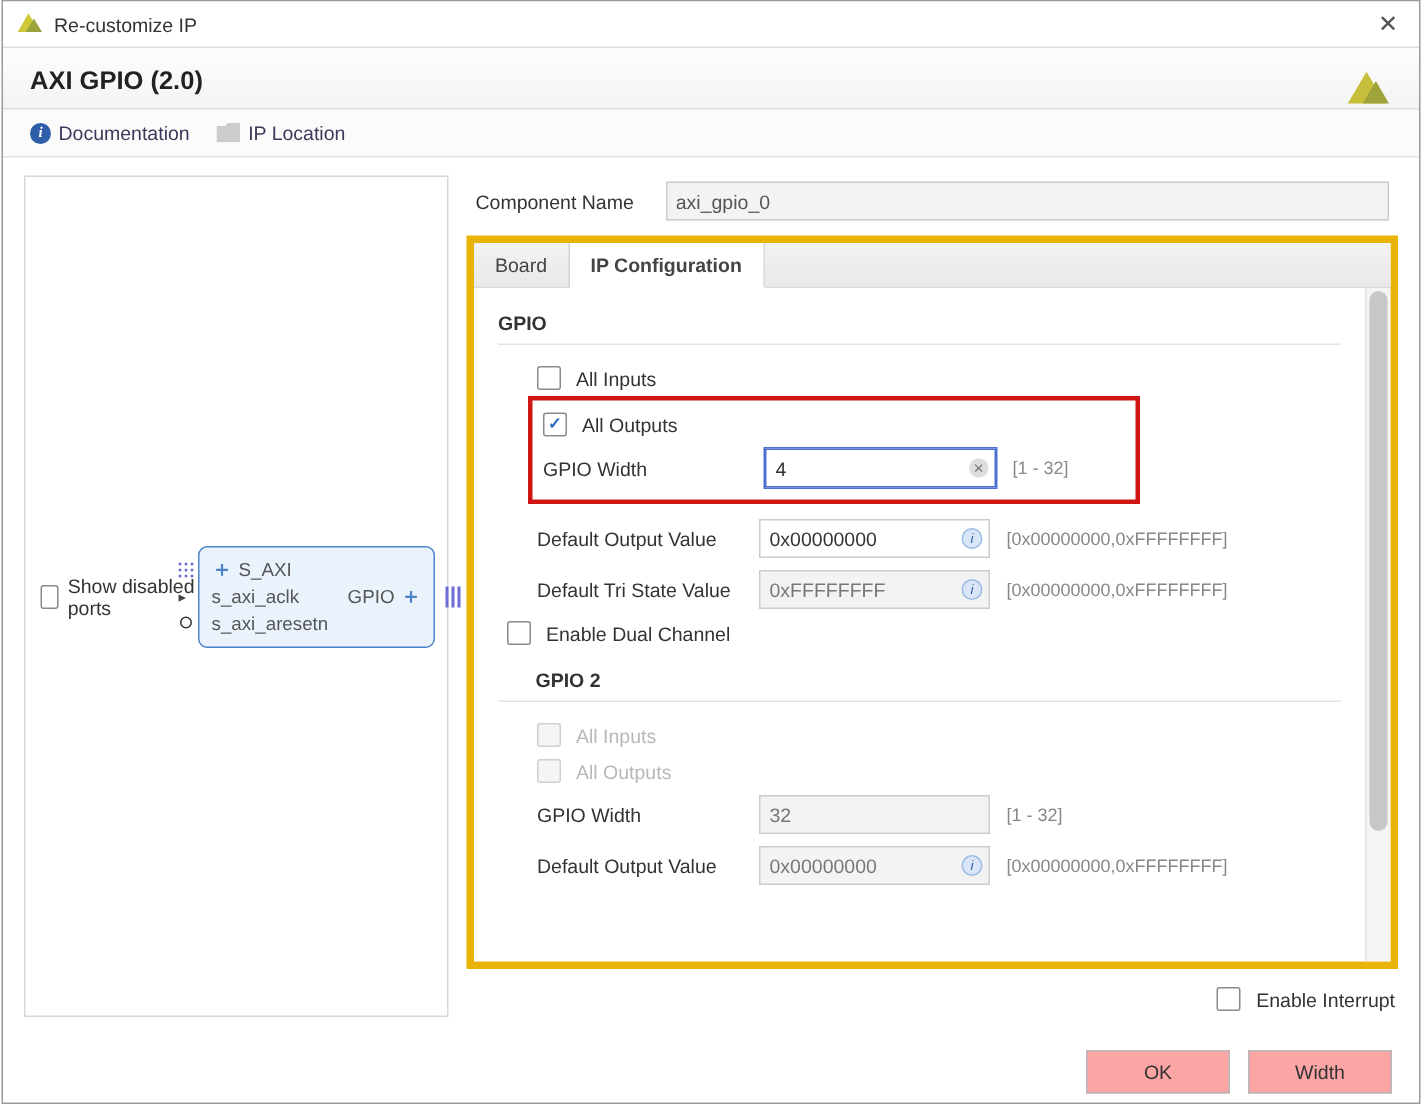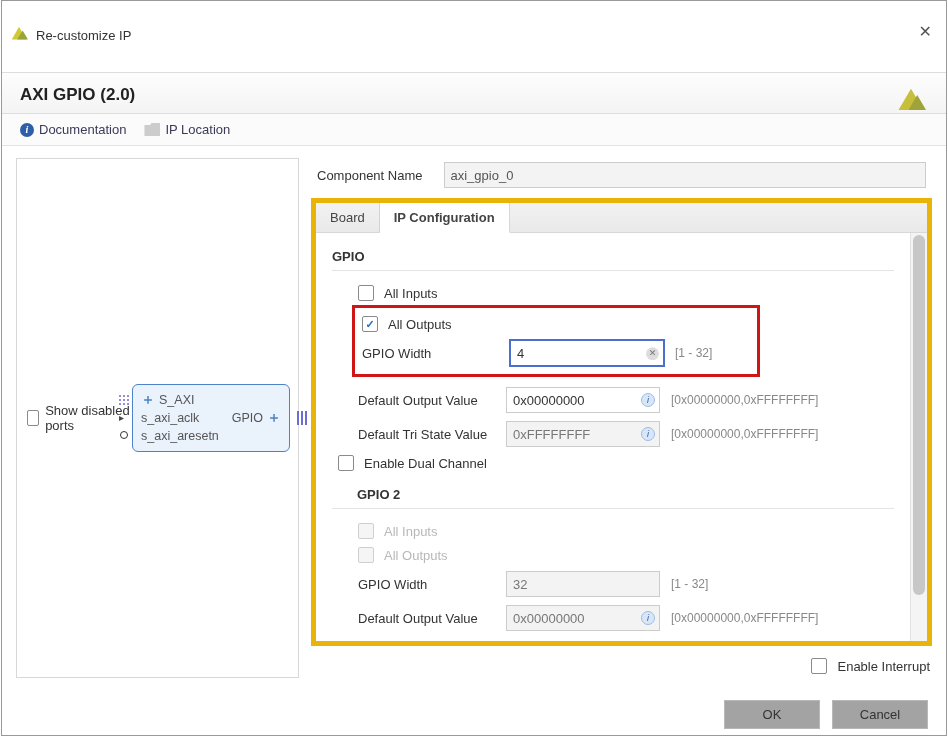--- a/index.html
+++ b/index.html
@@ -1,34 +1,33 @@
 <!DOCTYPE html>
 <html><head>
 <meta charset="utf-8">
 <style>
   html, body { margin:0; padding:0; font-family: "Segoe UI", Arial, sans-serif; font-size:13px; color:#333; background:#fff;}
   .dialog {
     width:944px; height:734px; border:1px solid #999; margin:0 auto; position:relative; background:#fff;
     display:flex; flex-direction:column;
   }
-  .titlebar { height:30px; display:flex; align-items:flex-end; padding:12px 8px; gap:8px; background: #fff; }
+  .titlebar { height:30px; display:flex; align-items:center; padding:0 8px; gap:8px; background: #fff; }
   .titlebar .logo {
     width:18px; height:18px; display:inline-block;
   }
   .titlebar .logo svg { width:100%; height:100%; }
   .titlebar .title { flex:1; font-size:13px; color:#333; }
   .titlebar .close { font-size:16px; color:#555; cursor:pointer; padding:2px 6px; }
 
   .header-band {
     background:linear-gradient(#fdfdfd,#f4f4f4);
     border-top:1px solid #ddd;
     border-bottom:1px solid #ddd;
     padding:12px 18px 8px 18px;
     position:relative;
-    margin-top:17px;
   }
   .header-band .big-title { font-weight:700; font-size:17px; color:#222; }
   .header-band .big-logo { position:absolute; right:20px; top:12px; }
   .header-band .big-logo svg { width:30px; height:30px; }
 
   .subbar {
     background:#fbfbfb; border-bottom:1px solid #e2e2e2;
     padding:8px 18px; display:flex; gap:18px; align-items:center;
   }
   .subbar .item { color:#3a3a5a; font-size:13px; cursor:pointer; display:flex; align-items:center; gap:5px;}
@@ -116,21 +115,21 @@
   }
 
   
   .fake-scrollbar { width:16px; background:#f4f4f4; border-left:1px solid #e2e2e2; position:relative;}
   .fake-scrollbar .thumb {
     position:absolute; left:2px; right:2px; top:2px; height:360px; background:#c7c7c7; border-radius:6px;
   }
 
   .button-row { display:flex; justify-content:flex-end; gap:12px; padding:10px 18px 6px 0;}
   .btn {
-    border:1px solid #b8b8b8; background:#a3a3a3; padding:6px 22px; font-size:13px; color:#333; cursor:pointer; min-width:50px; text-align:center;
+    border:1px solid #b8b8b8; background:#fca5a5; padding:6px 22px; font-size:13px; color:#333; cursor:pointer; min-width:50px; text-align:center;
   }
   .disabled-text { color:#b8b8b8; }
 </style>
 </head>
 <body>
 
 <div class="dialog">
 
   <div class="titlebar">
     <span class="logo">
@@ -317,16 +316,16 @@
       <div class="form-row" style="padding-left:6px; margin-top:8px;justify-content:flex-end;">
         <span class="chk"></span>
         <span>Enable Interrupt</span>
       </div>
 
     </div>
   </div>
 
   <div class="button-row">
     <div class="btn">OK</div>
-    <div class="btn">Cancel</div>
+    <div class="btn">Width</div>
   </div>
 
 </div>
 
 </body></html>

